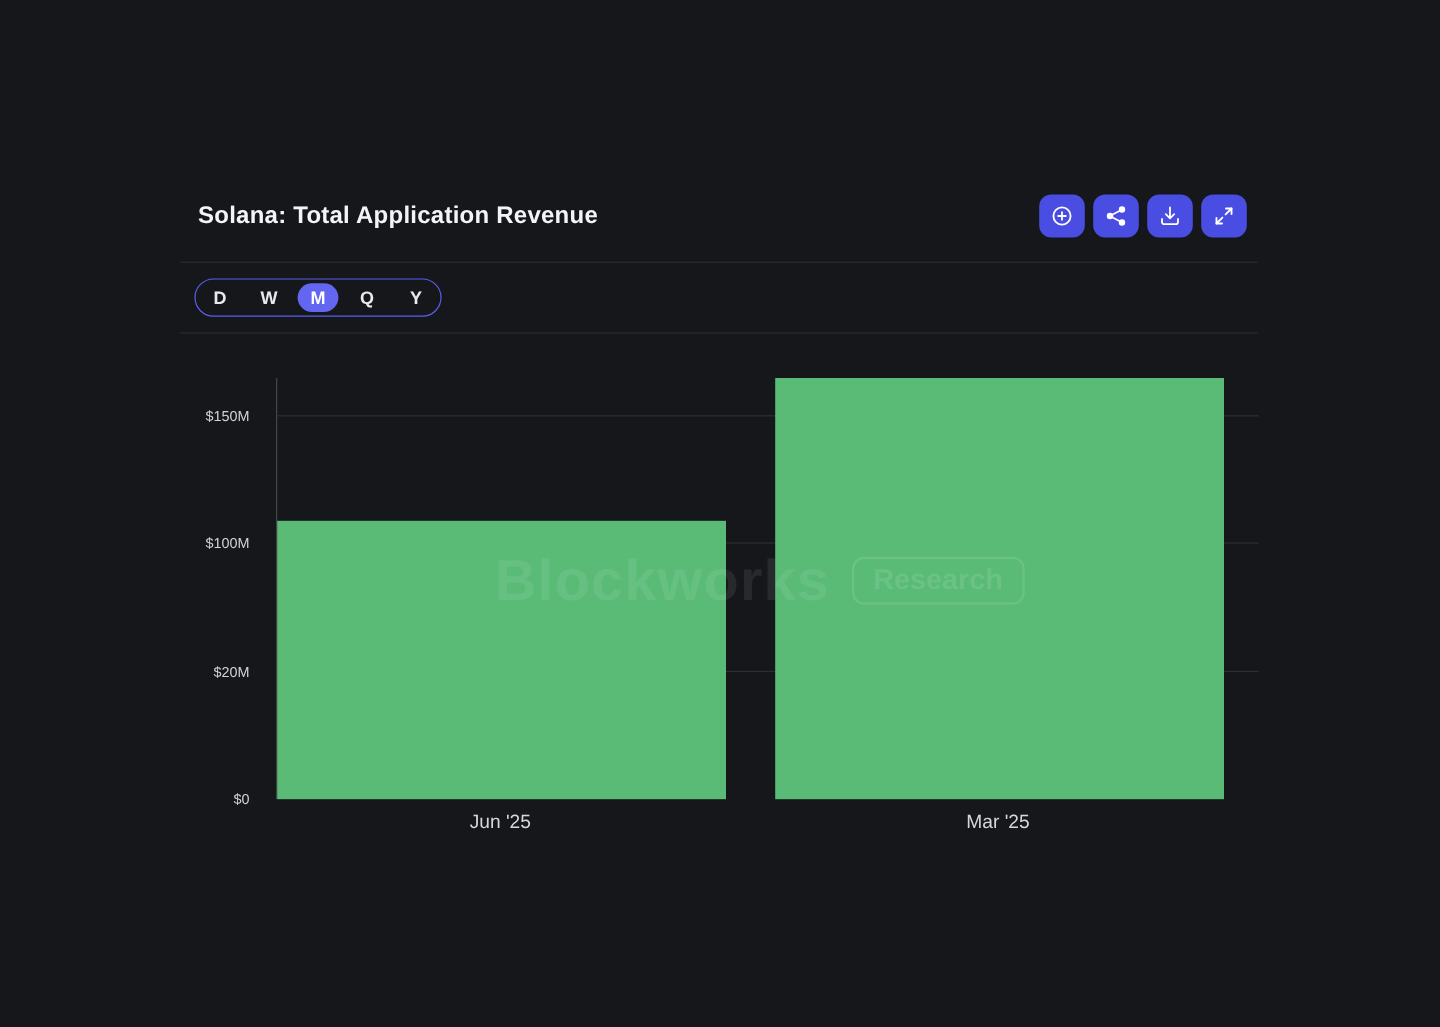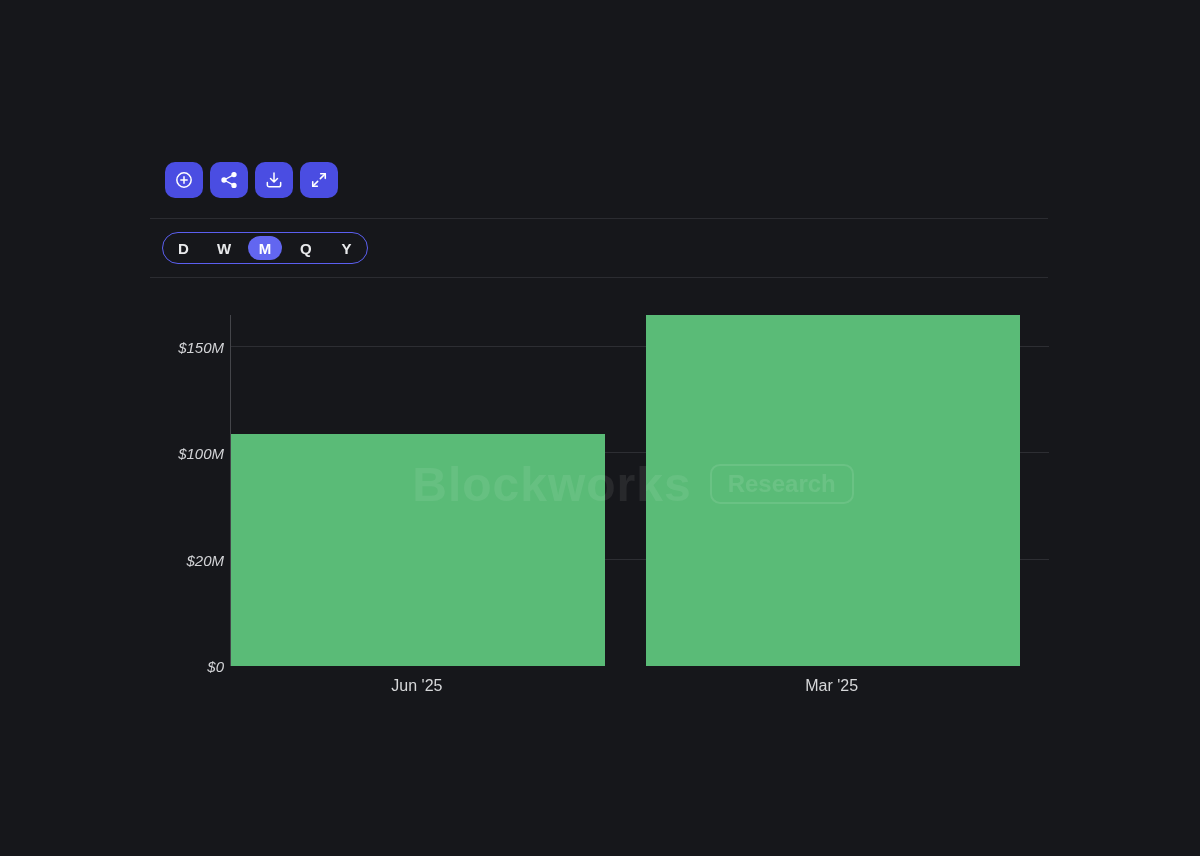--- a/index.html
+++ b/index.html
@@ -37,22 +37,22 @@
     background:transparent;
   }
   .range-opt{
     min-width:34px;height:24px;display:flex;align-items:center;justify-content:center;
     color:#e9eaec;font-size:15px;font-weight:600;border-radius:12px;cursor:pointer;
   }
   .range-opt.selected{background:#6266f0;color:#ffffff;}
   
   .yaxis{position:absolute;left:140px;top:315px;width:84px;height:351px;}
   .ytick{
-    position:absolute;right:0;transform:translateY(50%);
-    color:#d2d3d6;font-size:15px;white-space:nowrap;font-style:italic;
+    position:absolute;right:16px;transform:translateY(50%);
+    color:#d2d3d6;font-size:12px;white-space:nowrap;
   }
   .plot{
     position:absolute;left:230px;top:315px;width:818px;height:351px;
     border-left:1px solid #44454a;
   }
   .gridline{
     position:absolute;left:0;right:0;height:1px;background:#2d2e33;z-index:0;
   }
   .bar{
     position:absolute;bottom:0;z-index:1;
@@ -75,20 +75,21 @@
     position:absolute;transform:translateX(-50%);
     color:#d6d7d9;font-size:16px;white-space:nowrap;
   }
 </style>
 </head>
 <body>
 
 <div class="canvas">
 
   <div class="header">
+    <h1 class="page-title">Solana: Total Application Revenue</h1>
     <div class="actions">
       <button class="icon-btn">
         <svg width="20" height="20" viewBox="0 0 24 24" fill="none" stroke="#ffffff" stroke-width="1.8" stroke-linecap="round">
           <circle cx="12" cy="12" r="8.6"></circle>
             <path d="M12 8.2v7.6M8.2 12h7.6"></path>
         </svg>
       </button>
       <button class="icon-btn">
         <svg width="20" height="20" viewBox="0 0 24 24" fill="#ffffff" stroke="#ffffff" stroke-width="1.6" stroke-linecap="round">
           <circle cx="18" cy="5.5" r="2.4"></circle>

